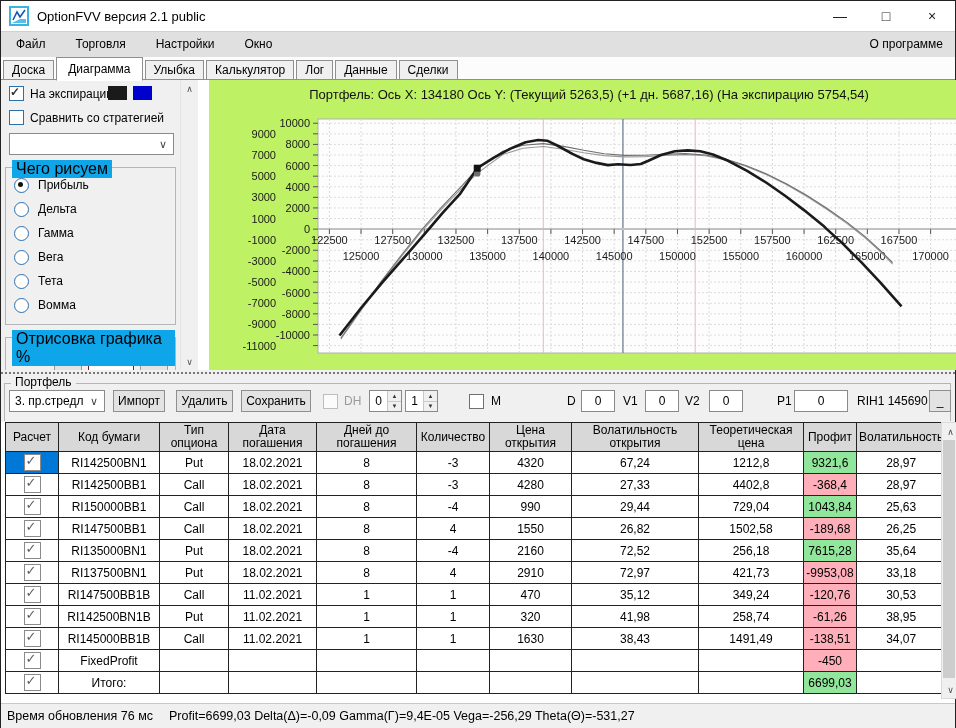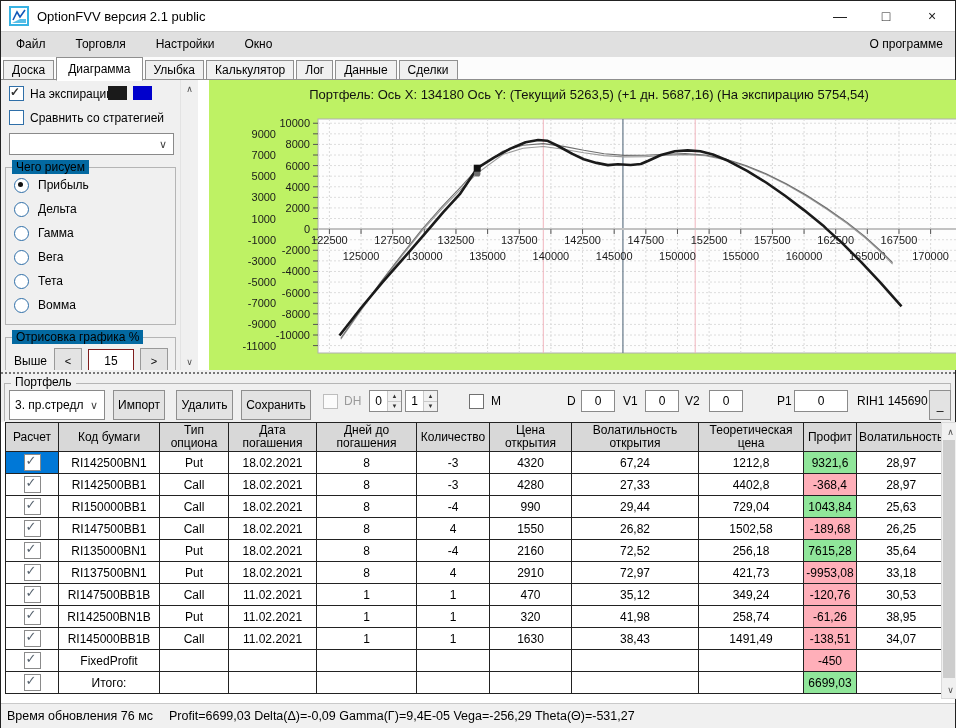--- a/index.html
+++ b/index.html
@@ -25,40 +25,40 @@
   .cb{width:13px;height:13px;background:#fff;border:1px solid #2f6fa8;display:inline-block;position:relative;flex:none;}
   .cb.gray{border-color:#707070;}
   .cb.checked::after{content:"✓";position:absolute;left:0px;top:-2px;font-size:12px;font-weight:bold;color:#333;}
   .cb.disabled{border-color:#bdbdbd;background:#fbfbfb;}
   .side-row{display:flex;align-items:center;gap:6px;margin:6px 0 0 8px;}
   .swatch{width:19px;height:14px;display:inline-block;}
   .combo{background:#fff;border:1px solid #8a8a8a;height:20px;display:flex;align-items:center;position:relative;}
   #strategy-combo{margin:8px 0 0 8px;width:163px;}
   .combo .chev{margin-left:auto;margin-right:6px;font-size:11px;color:#444;}
   .groupbox{position:relative;border:1px solid #b5b5b5;margin:12px 4px 0 4px;}
-  .groupbox>.gb-title{position:absolute;top:-8px;left:6px;background:#0369a1;padding:0 4px;font-size:12px;}
+  .groupbox>.gb-title{position:absolute;top:-8px;left:6px;background:#0ea5e9;padding:0 4px;font-size:16px;}
   .radio-row{display:flex;align-items:center;gap:9px;margin:10px 0 0 8px;height:14px;}
   .radio{width:13px;height:13px;border:1px solid #2f6fa8;border-radius:50%;background:#fff;position:relative;flex:none;}
   .radio.sel::after{content:"";position:absolute;left:3px;top:3px;width:5px;height:5px;border-radius:50%;background:#111;}
   .spin-row{display:flex;align-items:center;margin:10px 0 8px 8px;gap:6px;}
   .small-btn{width:26px;height:24px;background:#e3e3e3;border:1px solid #999;display:flex;align-items:center;justify-content:center;font-size:11px;}
   .val-box{width:44px;height:22px;background:#fff;border:1px solid #7f1d1d;display:flex;align-items:center;justify-content:center;}
   #side-scroll{position:absolute;left:179px;top:79px;width:17px;height:290px;background:#f0f0f0;border-left:1px solid #e3e3e3;}
   .scroll-arrow{position:absolute;left:0;width:17px;height:17px;display:flex;align-items:center;justify-content:center;font-size:9px;color:#505050;}
   
   #chart-area{position:absolute;left:208px;top:79px;width:760px;height:290px;background:#bef264;}
   #chart-title{position:absolute;top:7px;width:100%;text-align:center;font-size:13px;color:#111;}
   #chart-svg{position:absolute;left:0;top:23px;}
   
   #splitter{position:absolute;left:0;top:369px;width:100%;height:7px;background:#f0f0f0;background-image:repeating-linear-gradient(90deg,#777 0 2px,#f0f0f0 2px 4px);background-size:4px 2px;background-repeat:repeat-x;background-position:0 2px;}
   
   #portfolio{position:absolute;left:0;top:376px;width:100%;height:45px;background:#f0f0f0;}
   #portfolio .pbox{position:absolute;left:3px;top:6px;right:4px;bottom:1px;border:1px solid #b5b5b5;border-bottom:none;}
   #portfolio .gb-title{position:absolute;top:-2px;left:10px;background:#f0f0f0;padding:0 4px;font-size:12px;z-index:2;}
-  .pctl{position:absolute;top:13px;height:30px;box-sizing:border-box;}
+  .pctl{position:absolute;top:13px;height:22px;box-sizing:border-box;}
   .pbtn{background:#e3e3e3;border:1px solid #8f8f8f;display:flex;align-items:center;justify-content:center;font-size:12px;}
   .plabel{display:flex;align-items:center;height:22px;}
   .pinput{background:#fff;border:1px solid #8a8a8a;text-align:center;font-family:inherit;font-size:12px;padding:0;box-sizing:border-box;height:22px;}
   .spinner{display:flex;border:1px solid #8a8a8a;background:#fff;width:33px;height:22px;box-sizing:border-box;}
   .spinner .num{flex:1;display:flex;align-items:center;justify-content:center;}
   .spinner .arrows{width:13px;display:flex;flex-direction:column;border-left:1px solid #c9c9c9;}
   .spinner .arrows div{flex:1;background:#f0f0f0;display:flex;align-items:center;justify-content:center;font-size:6px;color:#333;border-bottom:1px solid #c9c9c9;}
   .spinner .arrows div:last-child{border-bottom:none;}
   
   #table-wrap{position:absolute;left:4px;top:421px;}

